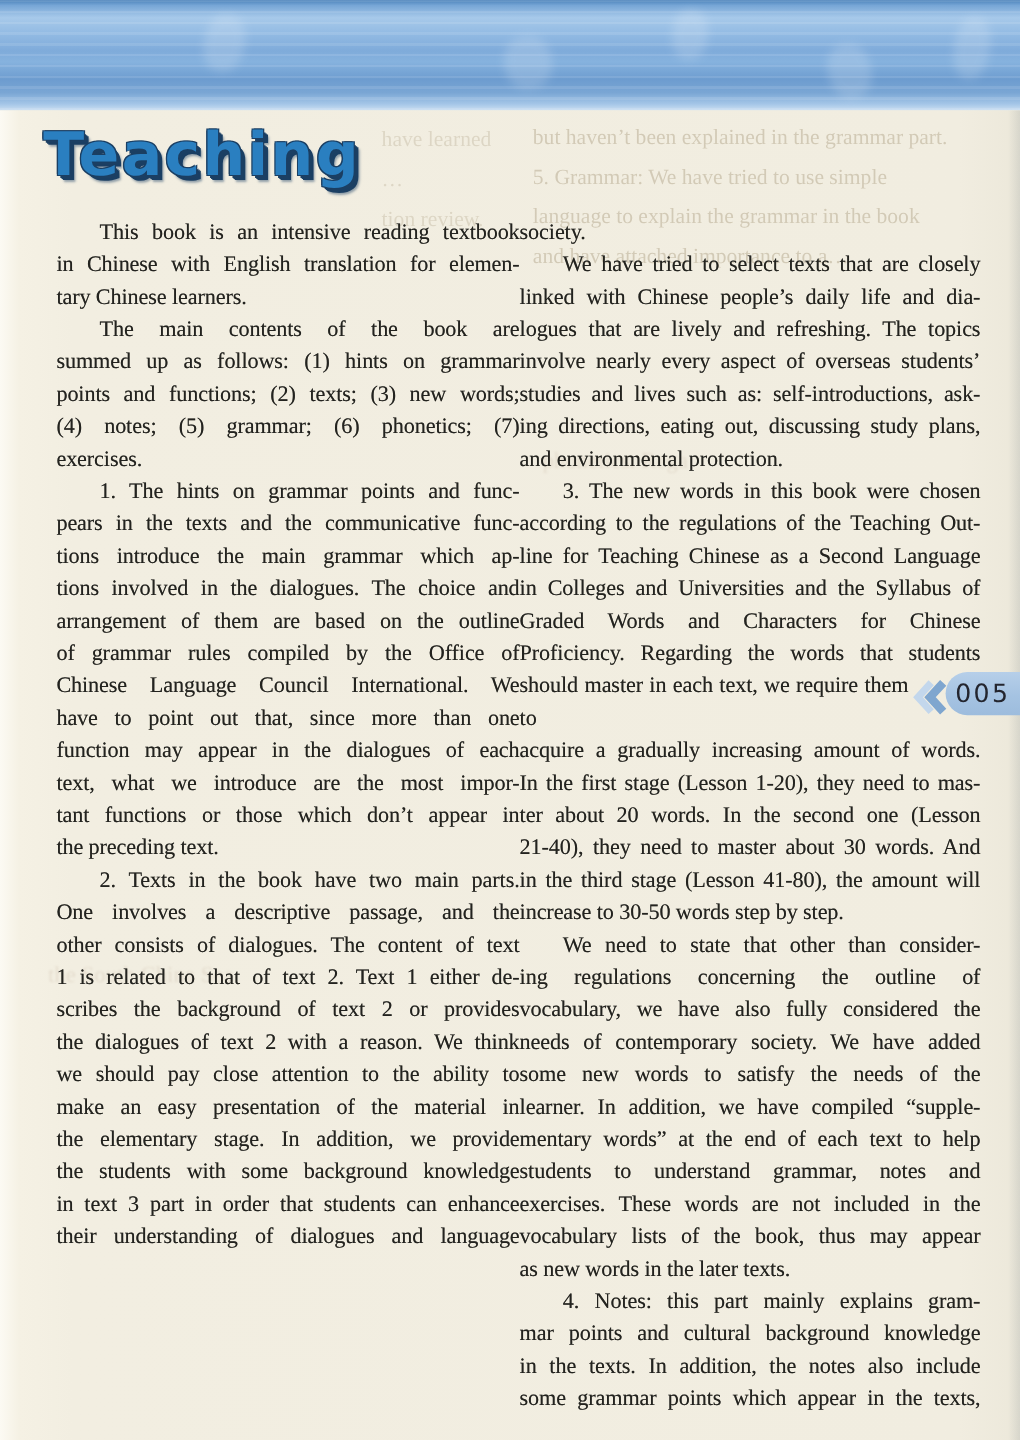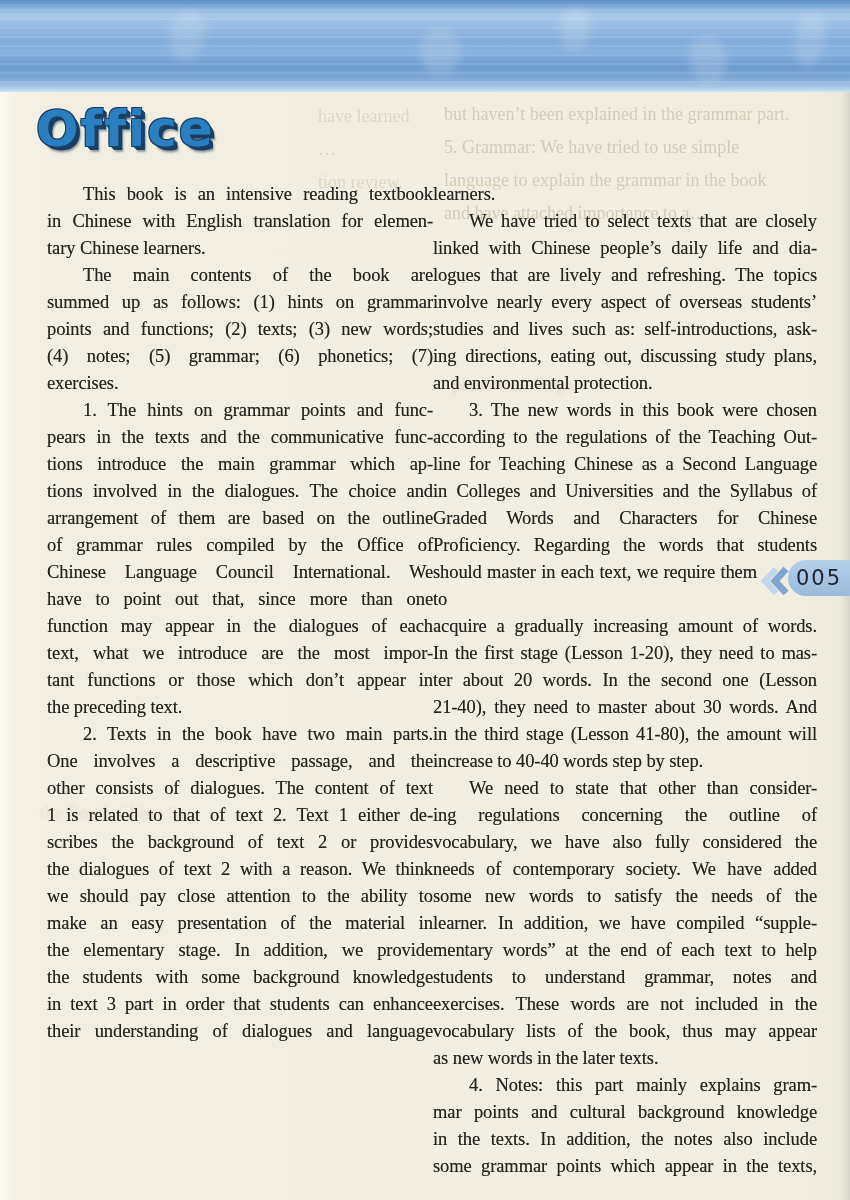--- a/index.html
+++ b/index.html
@@ -110,21 +110,21 @@
     </div>
   <div class="ghost ghost-right-top" id="ghost-right">
       <div>but haven’t been explained in the grammar part.</div>
       <div>5. Grammar: We have tried to use simple</div>
       <div>language to explain the grammar in the book</div>
       <div>and have attached importance to a…</div>
     </div>
   <div class="ghost ghost-frag right">phonetics. Rega</div>
   <div class="ghost ghost-frag left">the South China Sea</div>
 
-  <div class="title">Office</div>
+  <div class="title">Teaching</div>
 
   <div class="columns">
     <div class="col col-left" id="col-left">
         <div class="para">
           <div class="line indent">This book is an intensive reading textbook</div>
           <div class="line">in Chinese with English translation for elemen-</div>
           <div class="line endline">tary Chinese learners.</div>
         </div>
         <div class="para">
           <div class="line indent">The main contents of the book are</div>
@@ -157,21 +157,21 @@
           <div class="line">we should pay close attention to the ability to</div>
           <div class="line">make an easy presentation of the material in</div>
           <div class="line">the elementary stage. In addition, we provide</div>
           <div class="line">the students with some background knowledge</div>
           <div class="line">in text 3 part in order that students can enhance</div>
           <div class="line">their understanding of dialogues and language</div>
         </div>
       </div>
     <div class="col col-right" id="col-right">
         <div class="para">
-          <div class="line endline">learners.</div>
+          <div class="line endline">society.</div>
         </div>
         <div class="para">
           <div class="line indent">We have tried to select texts that are closely</div>
           <div class="line">linked with Chinese people’s daily life and dia-</div>
           <div class="line">logues that are lively and refreshing. The topics</div>
           <div class="line">involve nearly every aspect of overseas students’</div>
           <div class="line">studies and lives such as: self-introductions, ask-</div>
           <div class="line">ing directions, eating out, discussing study plans,</div>
           <div class="line endline">and environmental protection.</div>
         </div>
@@ -181,21 +181,21 @@
           <div class="line">line for Teaching Chinese as a Second Language</div>
           <div class="line">in Colleges and Universities and the Syllabus of</div>
           <div class="line">Graded Words and Characters for Chinese</div>
           <div class="line">Proficiency. Regarding the words that students</div>
           <div class="line badge-row">should master in each text, we require them to</div>
           <div class="line">acquire a gradually increasing amount of words.</div>
           <div class="line">In the first stage (Lesson 1-20), they need to mas-</div>
           <div class="line">ter about 20 words. In the second one (Lesson</div>
           <div class="line">21-40), they need to master about 30 words. And</div>
           <div class="line">in the third stage (Lesson 41-80), the amount will</div>
-          <div class="line endline">increase to 40-40 words step by step.</div>
+          <div class="line endline">increase to 30-50 words step by step.</div>
         </div>
         <div class="para">
           <div class="line indent">We need to state that other than consider-</div>
           <div class="line">ing regulations concerning the outline of</div>
           <div class="line">vocabulary, we have also fully considered the</div>
           <div class="line">needs of contemporary society. We have added</div>
           <div class="line">some new words to satisfy the needs of the</div>
           <div class="line">learner. In addition, we have compiled “supple-</div>
           <div class="line">mentary words” at the end of each text to help</div>
           <div class="line">students to understand grammar, notes and</div>

